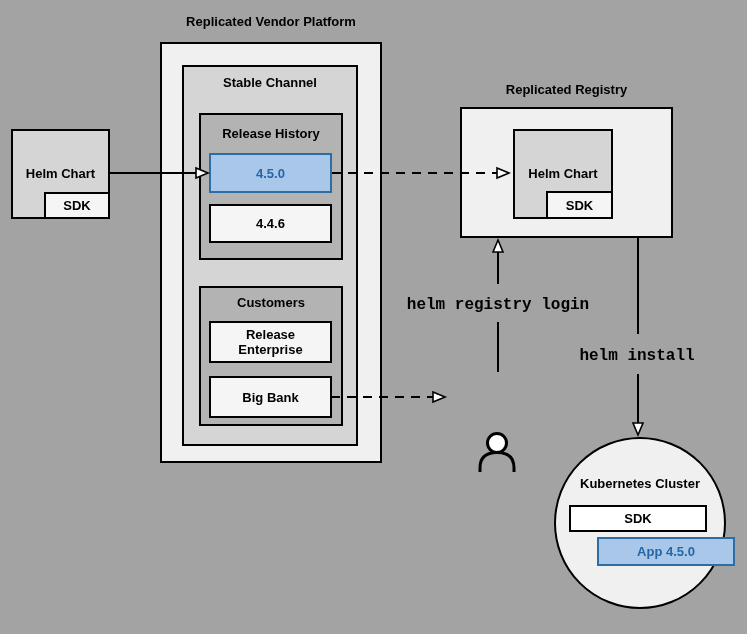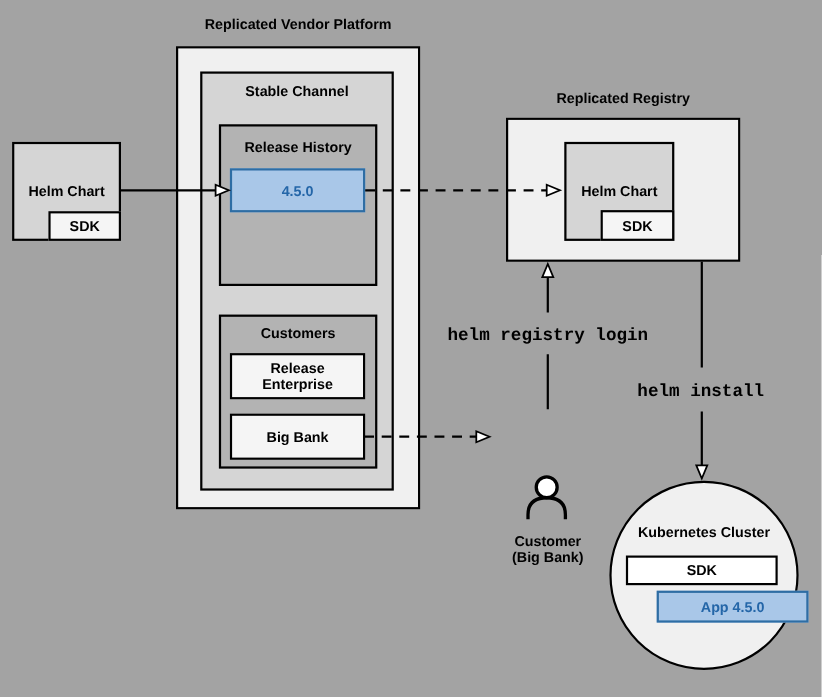--- a/index.html
+++ b/index.html
@@ -71,42 +71,41 @@
   <div class="box fill-xlight" style="left:160px; top:42px; width:222px; height:421px;"></div>
 
   <div class="box fill-light" style="left:182px; top:65px; width:176px; height:381px;"></div>
   <div class="lbl abs" style="left:182px; top:75px; width:176px;">Stable Channel</div>
 
   <div class="box fill-mid" style="left:199px; top:113px; width:144px; height:147px;"></div>
   <div class="lbl abs" style="left:199px; top:126px; width:144px;">Release History</div>
 
   <div class="box hl center-lbl lbl" style="left: 209px; top: 153px; width: 123px; height: 40px; background: rgb(169, 199, 232); border-color: rgb(46, 109, 164); color: rgb(36, 102, 168);">4.5.0</div>
 
+  <div class="box fill-white2 center-lbl lbl" style="left:209px; top:204px; width:123px; height:39px;">4.4.6</div>
 
   <div class="box fill-mid" style="left:199px; top:286px; width:144px; height:140px;"></div>
   <div class="lbl abs" style="left:199px; top:295px; width:144px;">Customers</div>
 
   <div class="box fill-white2 center-lbl lbl" style="left:209px; top:321px; width:123px; height:42px;">Release
 Enterprise</div>
 
   <div class="box fill-white2 center-lbl lbl" style="left:209px; top:376px; width:123px; height:42px;">Big Bank</div>
 
   <div class="box fill-light" style="left:11px; top:129px; width:99px; height:90px;"></div>
   <div class="lbl abs" style="left:11px; top:166px; width:99px;">Helm Chart</div>
   <div class="box fill-white2 center-lbl lbl" style="left:44px; top:192px; width:66px; height:27px;">SDK</div>
 
   <div class="title" style="left:460px; top:82px; width:213px;">Replicated Registry</div>
   <div class="box fill-xlight" style="left:460px; top:107px; width:213px; height:131px;"></div>
   <div class="box fill-light" style="left:513px; top:129px; width:100px; height:90px;"></div>
   <div class="lbl abs" style="left:513px; top:166px; width:100px;">Helm Chart</div>
   <div class="box fill-white2 center-lbl lbl" style="left:546px; top:191px; width:67px; height:28px;">SDK</div>
 
 
-  <div class="lbl abs" style="left:437px; top:484px; width:122px;">Customer
-(Big Bank)</div>
 
   <div class="box fill-xlight circle" style="left:554px; top:437px; width:172px; height:172px;"></div>
   <div class="lbl abs" style="left:554px; top:476px; width:172px;">Kubernetes Cluster</div>
   <div class="box fill-white center-lbl lbl" style="left:569px; top:505px; width:138px; height:27px;">SDK</div>
   <div class="box hl center-lbl lbl" style="left: 569px; top: 537px; width: 138px; height: 29px; background: rgb(169, 199, 232); border-color: rgb(46, 109, 164); color: rgb(36, 102, 168); margin-left: 28px;">App 4.5.0</div>
 
   <div class="cmd" style="left:398px; top:296px; width:200px;">helm registry login</div>
   <div class="cmd" style="left:537px; top:347px; width:200px;">helm install</div>
 
   <svg id="arrow-overlay" viewBox="0 0 747 634" xmlns="http://www.w3.org/2000/svg">

